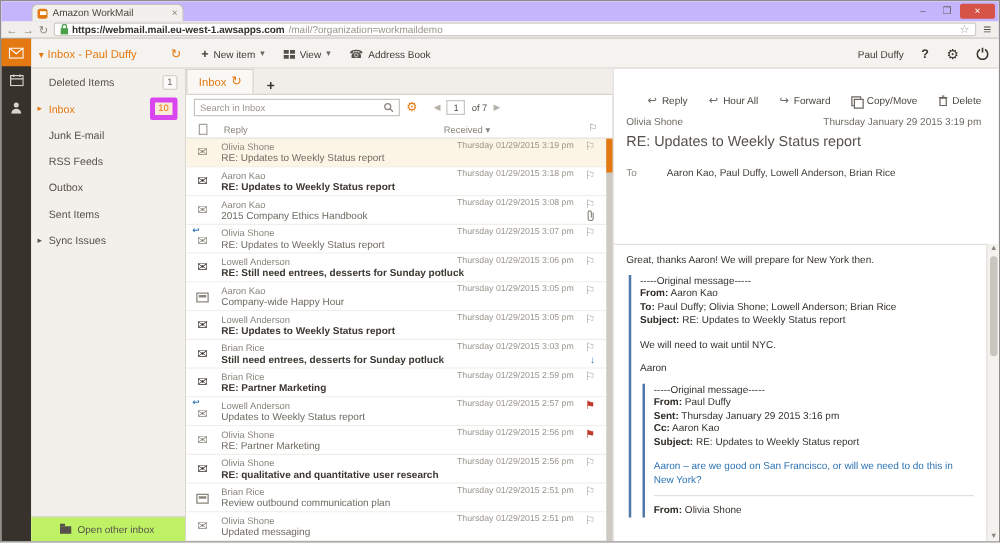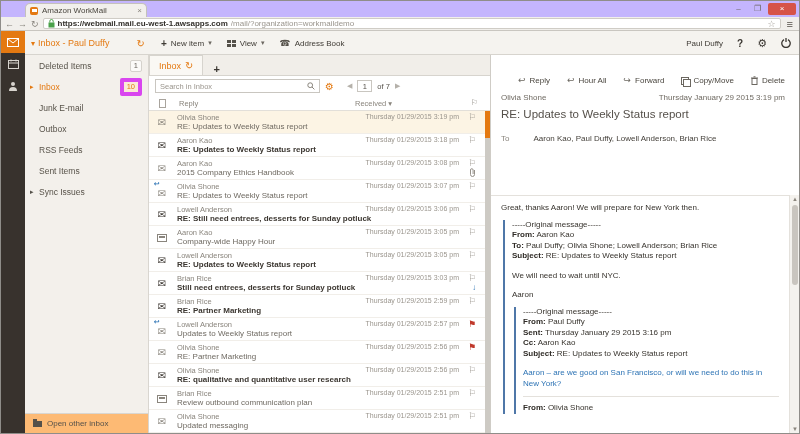--- a/index.html
+++ b/index.html
@@ -55,22 +55,22 @@
   
   .sidebar { position:absolute; top:54px; left:24px; width:124px; bottom:0; background:#f3f0eb; border-right:1px solid #d9d6d0; }
   .folder { position:relative; height:21px; display:flex; align-items:center; padding-left:14px; padding-right:6px;
             font-size:8.5px; color:#575249; cursor:default; }
   .folder .arrow { position:absolute; left:5px; font-size:7px; color:#55514a; }
   .folder.active { color:#e47911; }
   .folder.active .arrow { color:#e47911; }
   .fcount { margin-left:auto; font-size:7.5px; padding:0 3px; border-radius:2px; line-height:10px; }
   .badge-gray { color:#6b665f; background:#fbfaf8; border:1px solid #d5d2cc; }
   .badge-orange { color:#e47911; background:#faead6; border:4px solid #d946ef; }
-  .open-other { position:absolute; left:0; right:0; bottom:0; height:20px; background:#fdba74; border-top:1px solid #d9d6d0;
-                display:flex; align-items:center; gap:5px; padding-left:8px; font-size:8px; color:#55514a; }
+  .open-other { position:absolute; left:0; right:0; bottom:0; height:20px; background:#bef264; border-top:1px solid #d9d6d0;
+                display:flex; align-items:center; gap:5px; padding-left:23px; font-size:8px; color:#55514a; }
   .folder-glyph { width:9px; height:6px; background:#55514a; position:relative; }
   .folder-glyph:before { content:""; position:absolute; top:-2px; left:0; width:4px; height:2px; background:#55514a; }
 
   
   .list { position:absolute; top:54px; left:148px; width:342px; bottom:0; background:#fff; border-right:1px solid #cfccc6; }
   .list-tabs { height:21px; background:#f1eee9; border-bottom:1px solid #d7d4ce; display:flex; align-items:flex-end; }
   .ltab { height:20px; display:flex; align-items:center; gap:4px; padding:0 9px; background:#faf8f4;
           border:1px solid #d7d4ce; border-bottom:none; font-size:9px; color:#e47911; }
   .ltab .refresh { color:#e47911; font-size:10px; }
   .ltab-plus { font-size:11px; font-weight:bold; color:#3a3631; padding:0 10px; }
@@ -248,27 +248,27 @@
   </div>
 
   <div class="folder">
     <span class="arrow"></span>
     <span class="flabel">Junk E-mail</span>
 
   </div>
 
   <div class="folder">
     <span class="arrow"></span>
-    <span class="flabel">Outbox</span>
+    <span class="flabel">RSS Feeds</span>
 
   </div>
 
   <div class="folder">
     <span class="arrow"></span>
-    <span class="flabel">RSS Feeds</span>
+    <span class="flabel">Outbox</span>
 
   </div>
 
   <div class="folder">
     <span class="arrow"></span>
     <span class="flabel">Sent Items</span>
 
   </div>
 
   <div class="folder">

